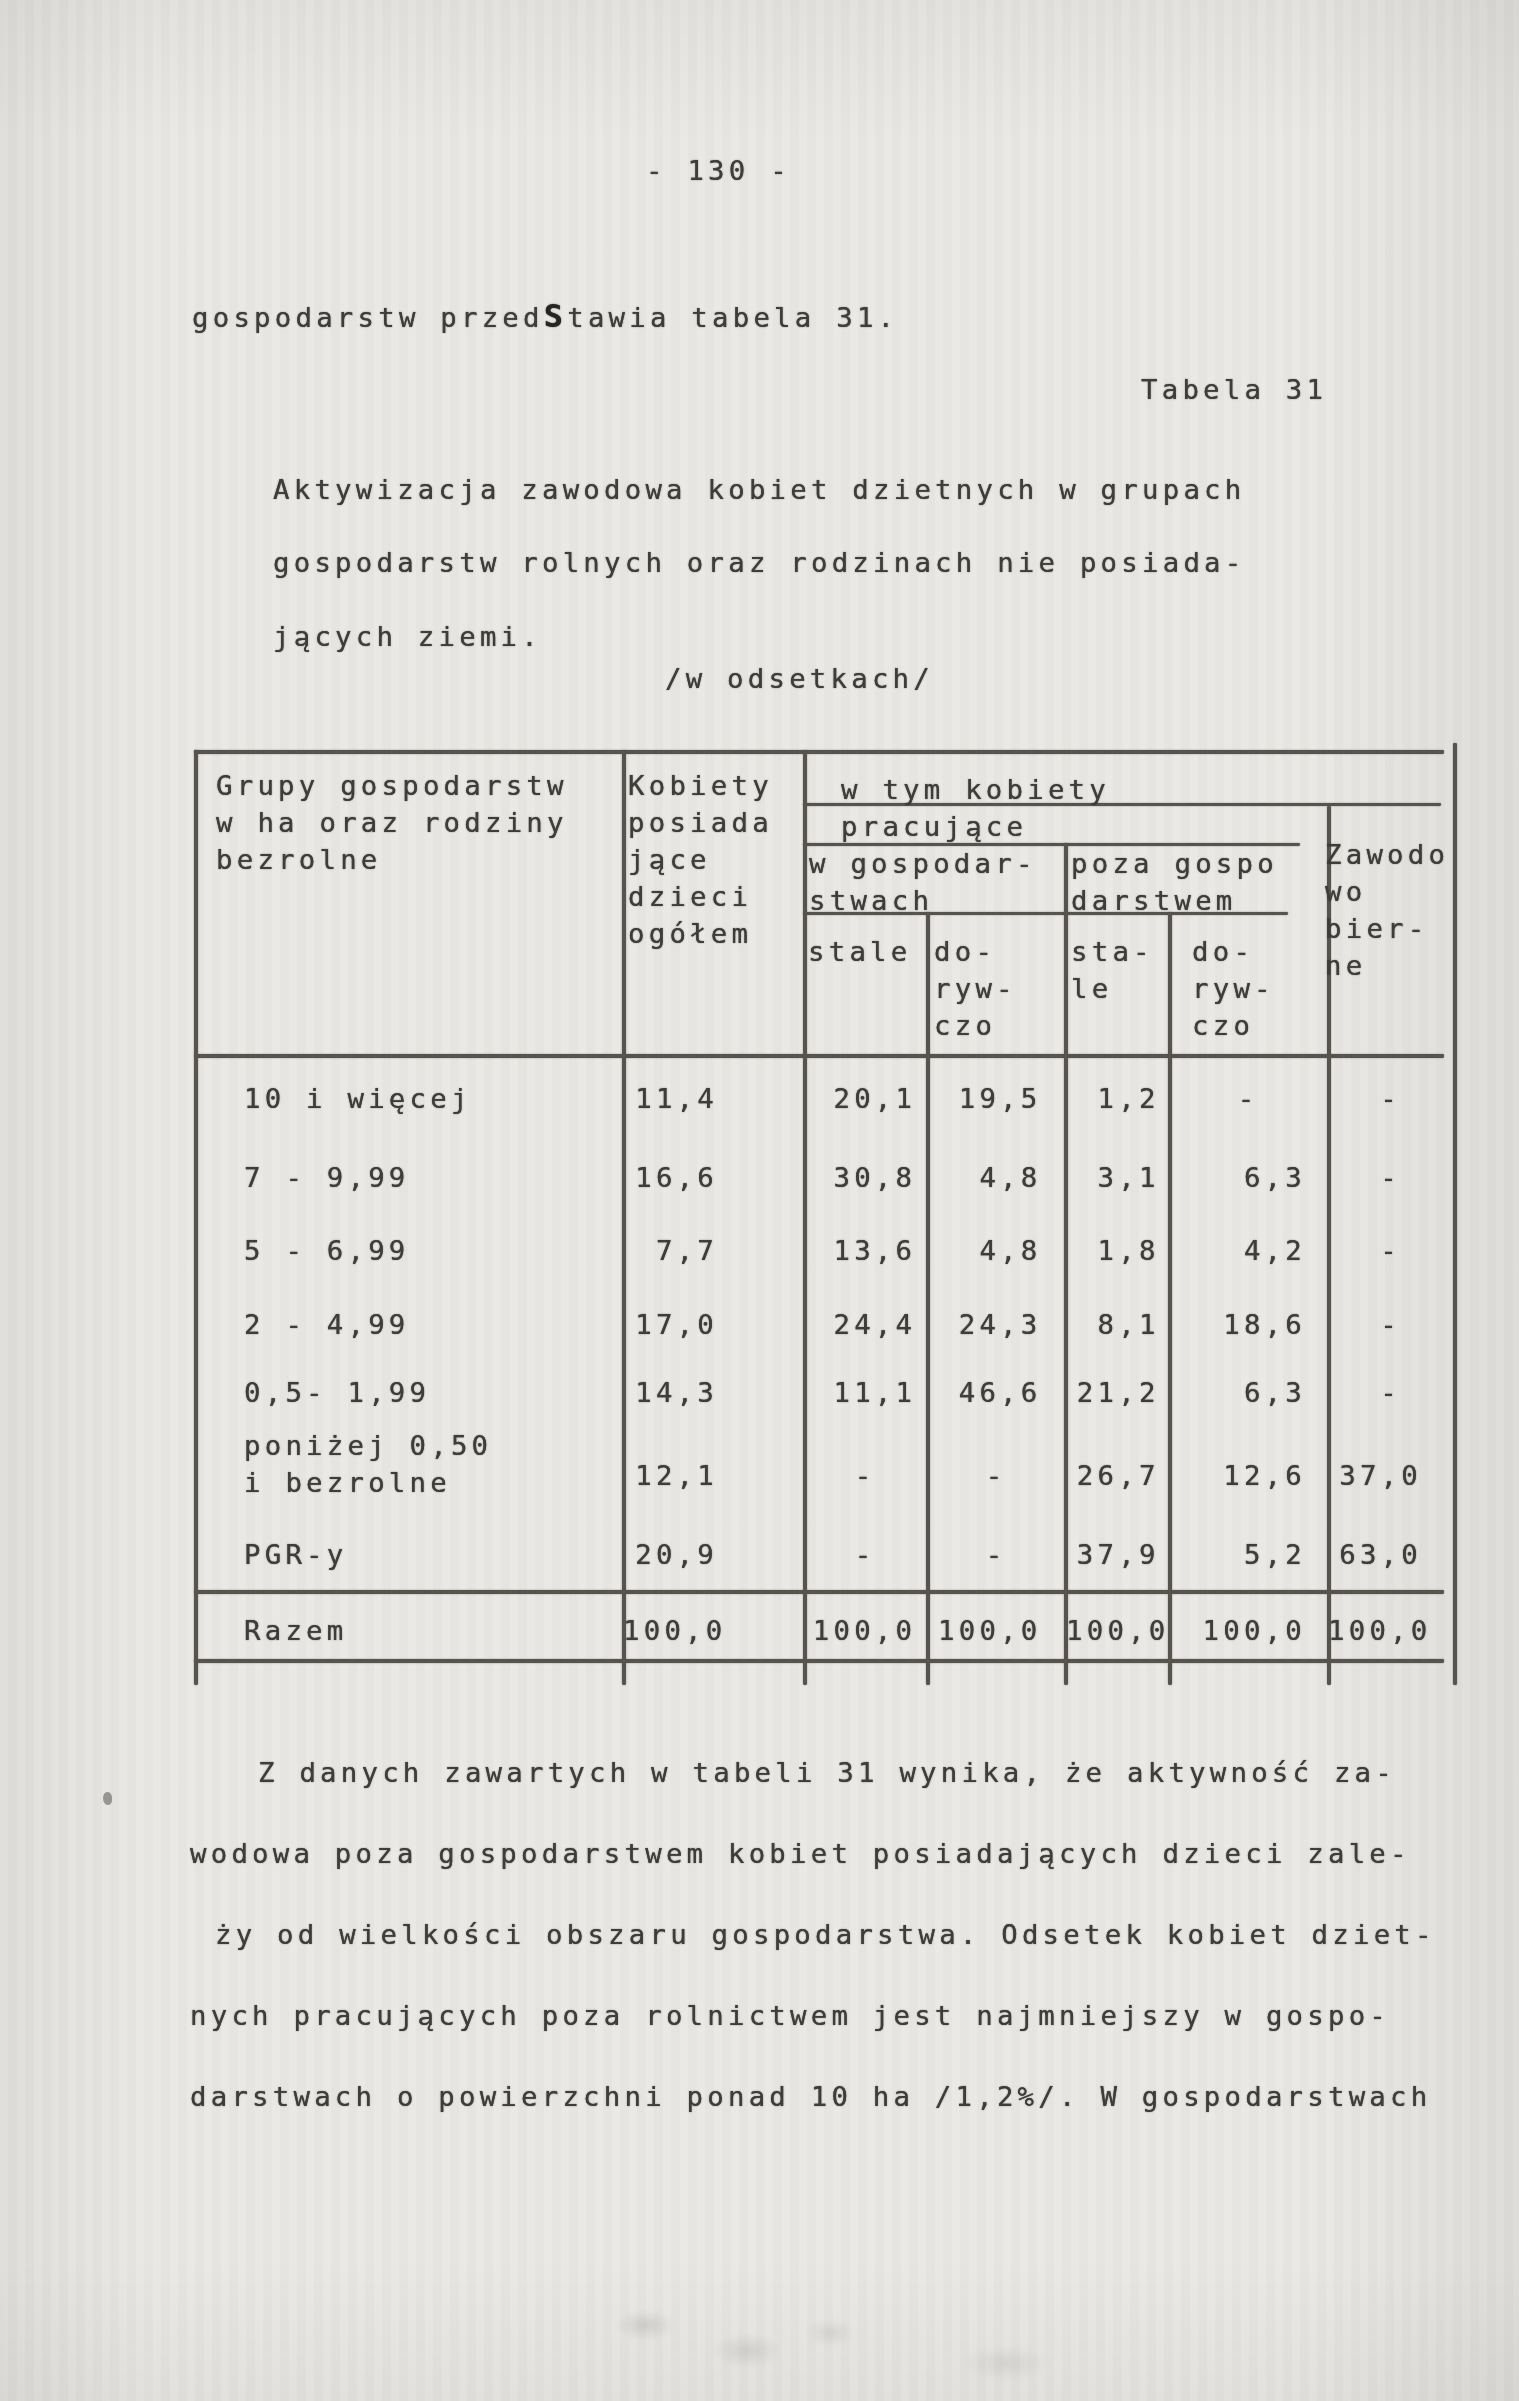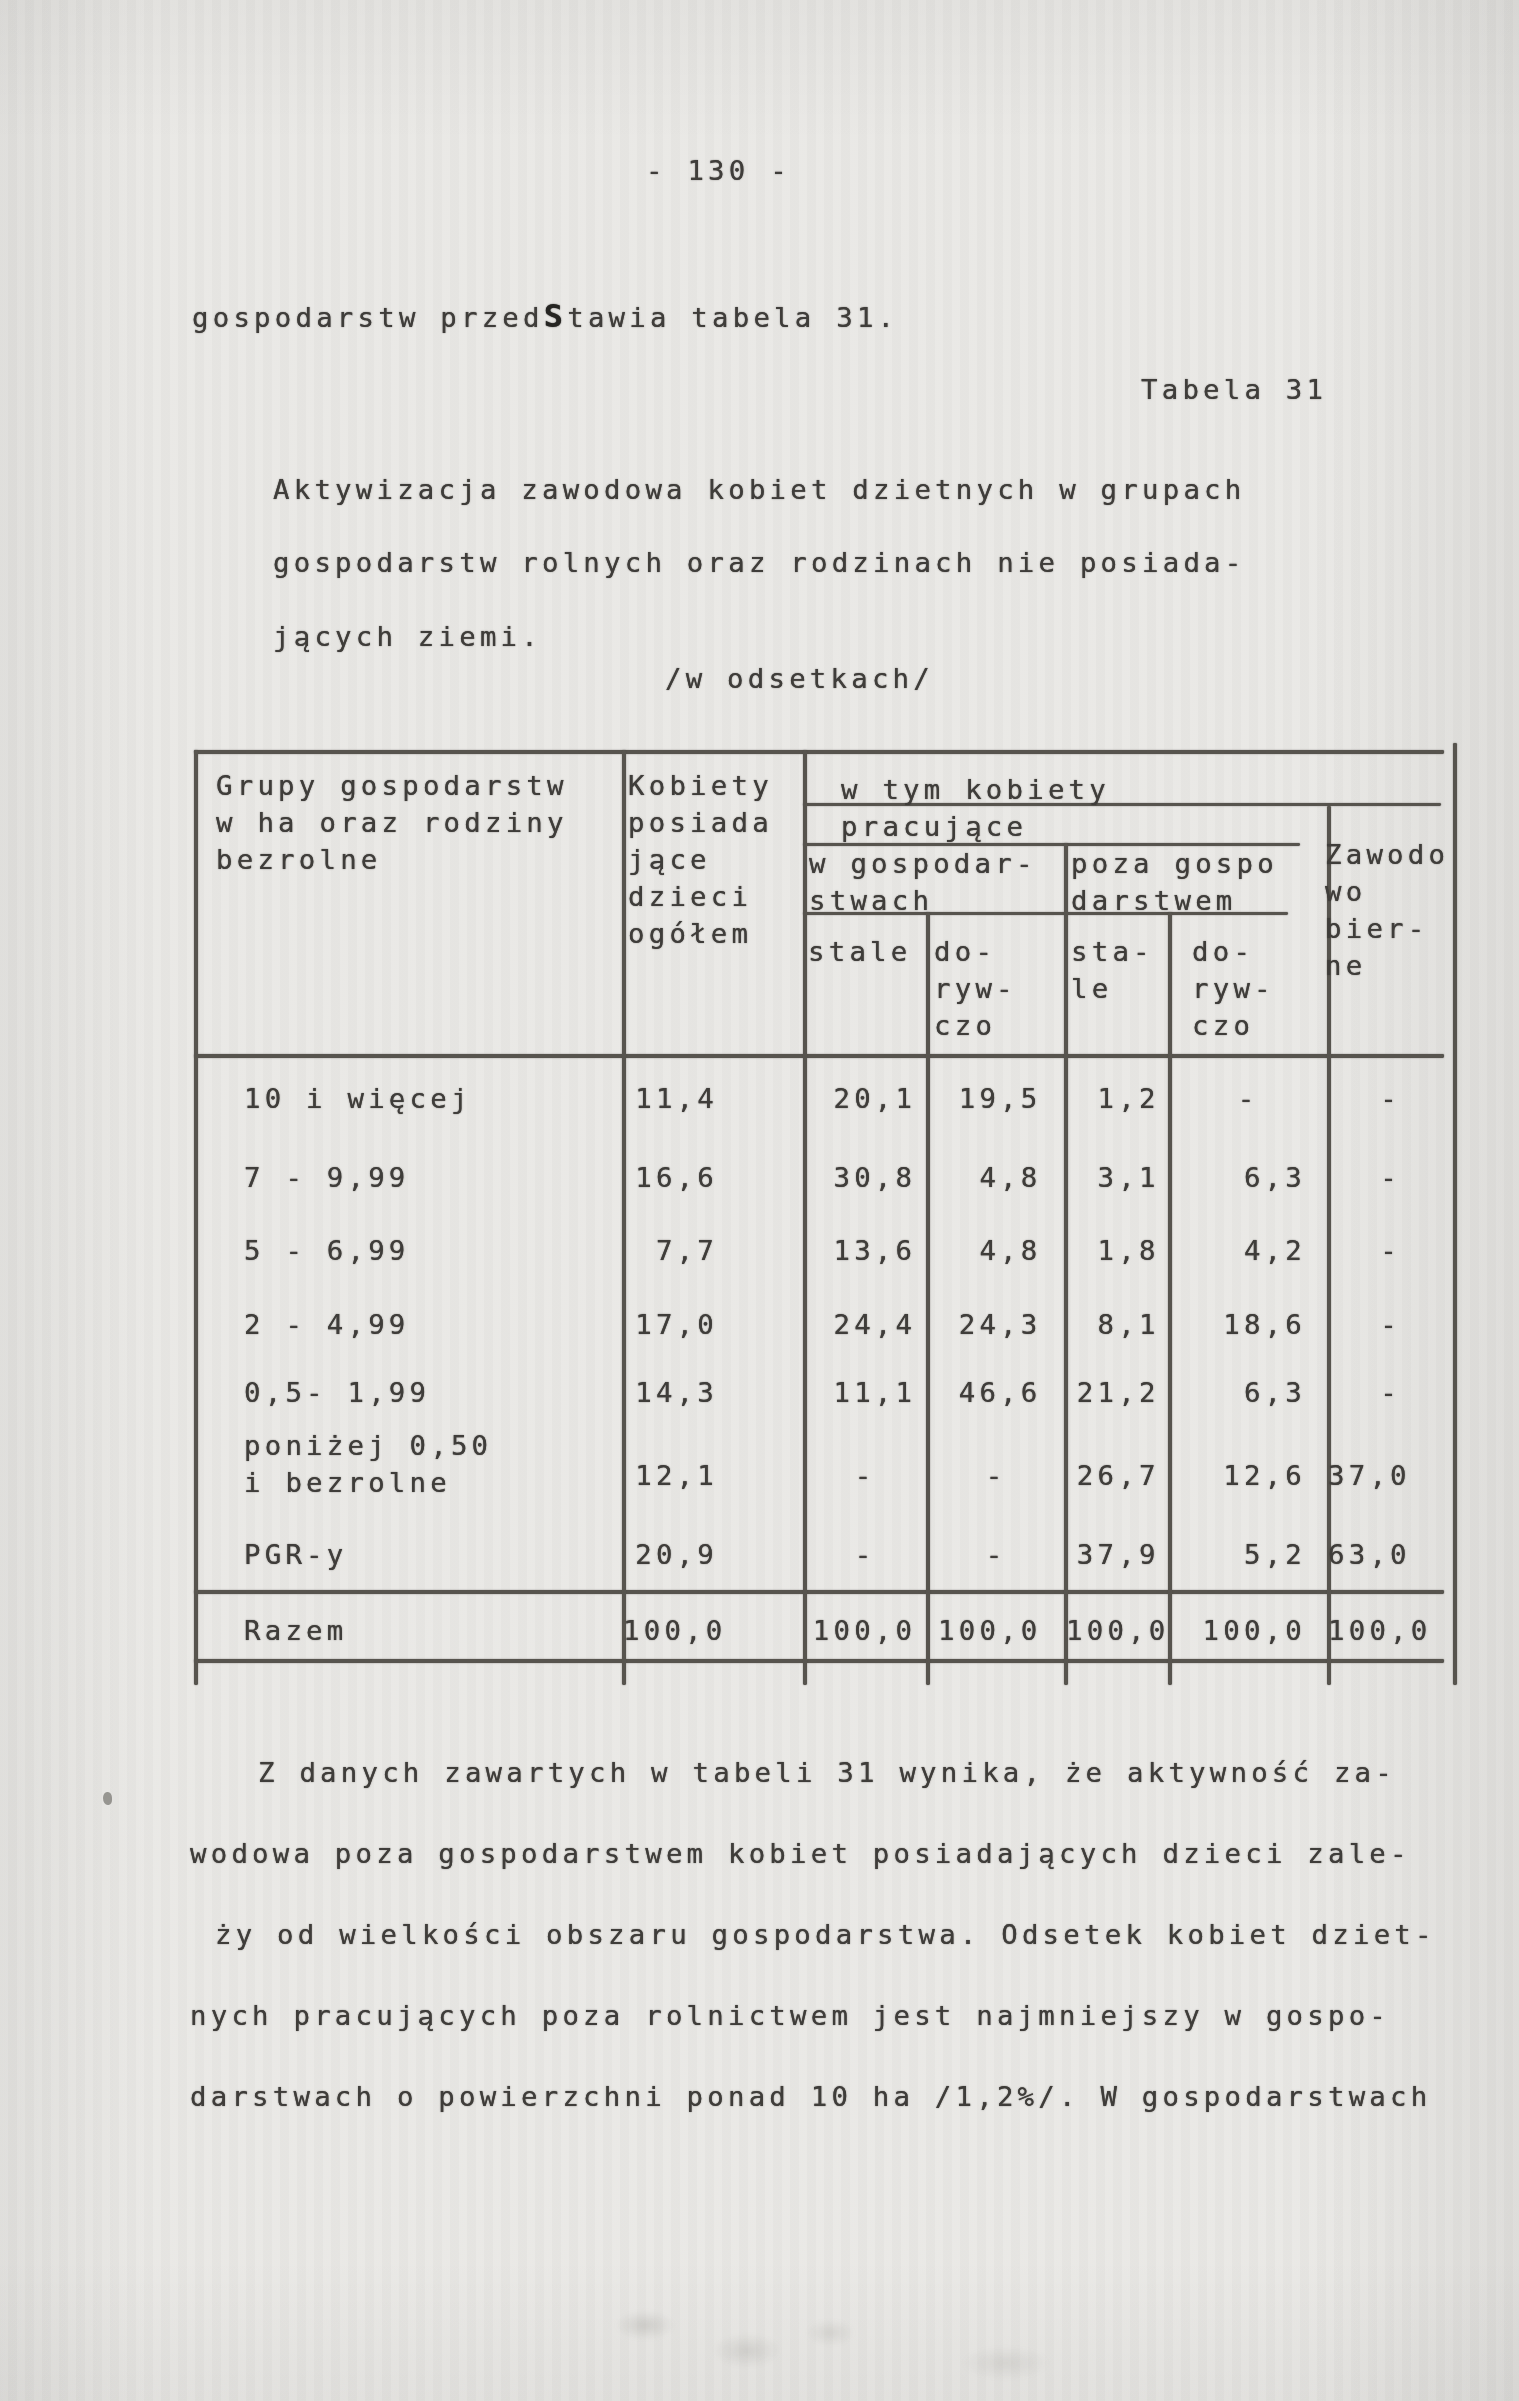--- a/index.html
+++ b/index.html
@@ -72,21 +72,21 @@
   #h-stale2{left:1071px;top:933px;}
   #h-doryw2{left:1192px;top:933px;}
   #h-passive{left:1325px;top:836px;}
   
   .cell{box-sizing:border-box;height:37px;}
   .c2{left:623px;width:179px;text-align:right;padding-right:84px;}
   .c3{left:804px;width:122px;text-align:right;padding-right:9.8px;}
   .c4{left:928px;width:136px;text-align:right;padding-right:22.5px;}
   .c5{left:1066px;width:102px;text-align:right;padding-right:8.4px;}
   .c6{left:1169px;width:158px;text-align:right;padding-right:21px;}
-  .c7{left:1328px;width:125px;text-align:left;padding-right:31px;}
+  .c7{left:1328px;width:125px;text-align:right;padding-right:31px;}
   .dash{text-align:center;padding-right:0;}
   .lbl{left:216px;margin-left:28px;}
   .r1{top:1080px;}.r2{top:1159px;}.r3{top:1232px;}.r4{top:1306px;}
   .r5{top:1374px;}.r6{top:1457px;}.r7{top:1536px;}.r8{top:1612px;}
   .r6m{top:1427px;}
   
   .p1{left:258px;top:1754px;}
   .p2{left:190px;top:1835px;}
   .p3{left:190px;top:1916px;margin-left:25px;}
   .p4{left:190px;top:1997px;}

